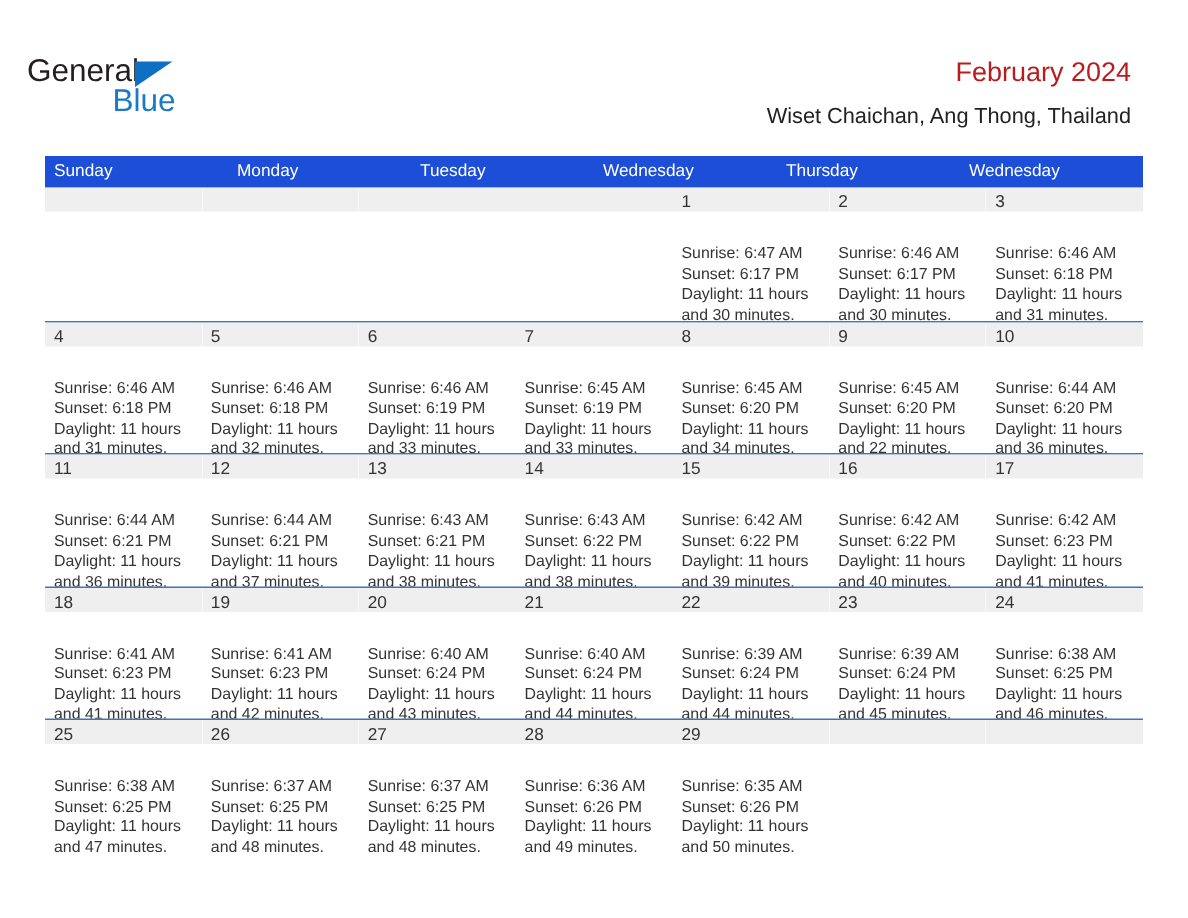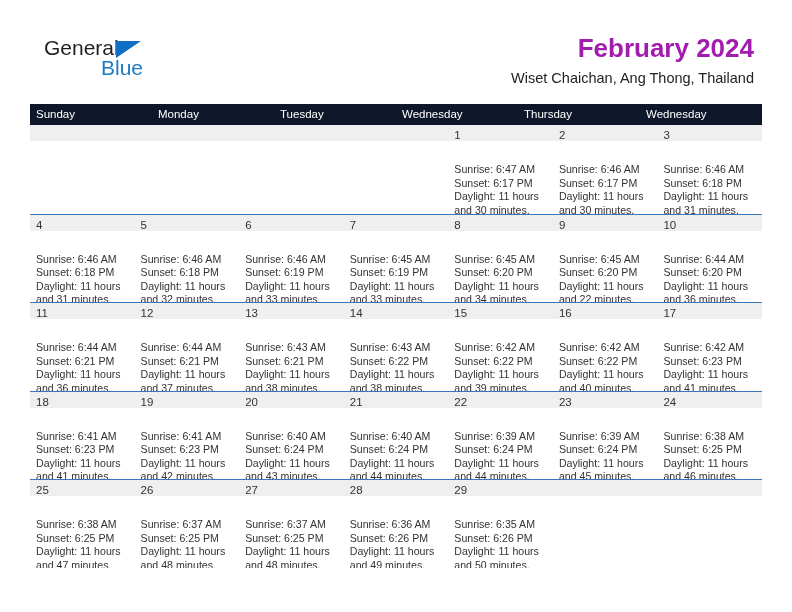--- a/index.html
+++ b/index.html
@@ -24,21 +24,21 @@
 
   
   .masthead {
     position: absolute;
     left: 0; top: 0;
     width: 792px;
     height: 100px;
   }
   .brand {
     position: absolute;
-    left: 44px;
+    left: 18px;
     top: 36px;
     width: 180px;
     height: 48px;
   }
   .brand-general {
     position: absolute;
     left: 0;
     top: 0;
     font-size: 21px;
     letter-spacing: 0px;
@@ -64,44 +64,44 @@
     line-height: 24px;
   }
 
   .title-block {
     position: absolute;
     right: 38px;
     top: 32px;
     text-align: right;
   }
   .cal-title {
-    font-size: 26px;
-    font-weight: bold;
-    color: #a21caf;
+    font-size: 18px;
+    font-weight: normal;
+    color: #b91c1c;
     line-height: 32px;
     white-space: nowrap;
   }
   .cal-subtitle {
     margin-top: 5px;
     font-size: 14.5px;
     color: #222222;
     line-height: 18px;
     white-space: nowrap;
   }
 
   
   .calendar {
     position: absolute;
     left: 30px;
     top: 104px;
     width: 732px;
   }
   .weekdays {
     display: flex;
-    background: #0f172a;
+    background: #1d4ed8;
     height: 21px;
   }
   .weekday {
     flex: 1 1 0;
     color: #ffffff;
     font-size: 11.5px;
     line-height: 21px;
     padding-left: 6px;
     box-sizing: border-box;
     white-space: nowrap;

